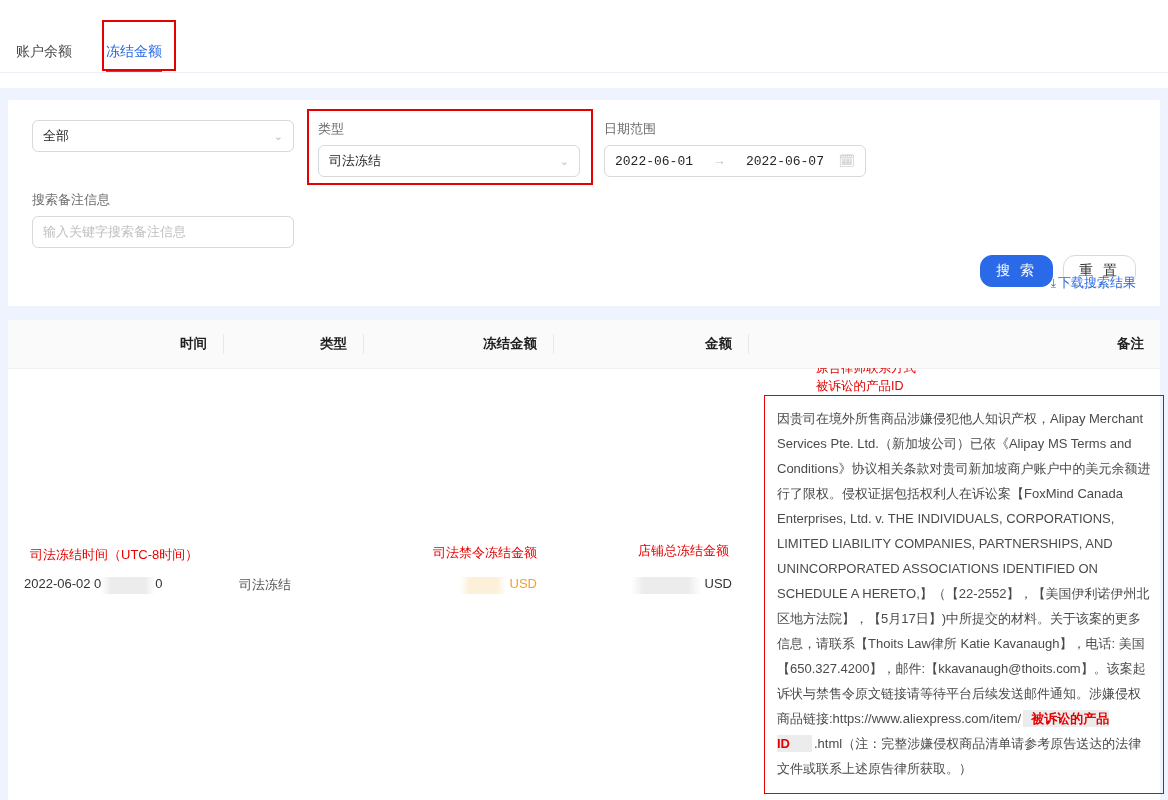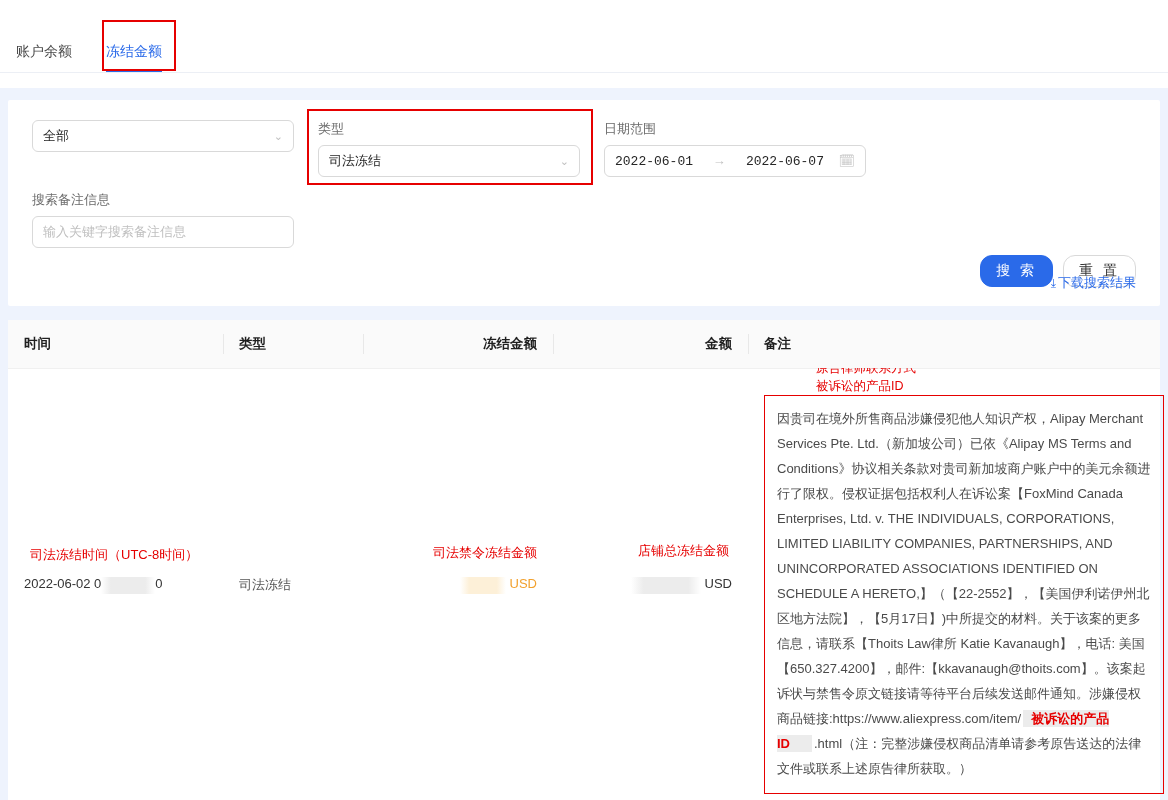--- a/index.html
+++ b/index.html
@@ -83,21 +83,21 @@
   
   .table-card{ margin-top:14px; padding:0; min-height:440px; position:relative;}
   .annot-head{
     position:absolute; left:808px; top:3px; color:#e60000; font-size:12.5px;
     line-height:18px; white-space:nowrap;
   }
 
   table{ width:100%; border-collapse:collapse; table-layout:fixed; }
   thead th{
     background:#fafafa; height:48px; font-size:13.5px; color:#1f1f1f; font-weight:bold;
-    padding:0 16px; text-align:left; position:relative;
+    padding:0 16px; text-align:right; position:relative;
     border-bottom:1px solid #f0f0f0;
   }
   thead th.sep:before{
     content:""; position:absolute; left:0; top:14px; height:20px; width:1px; background:#e8e8e8;
   }
   th.c-time{ width:215px; }
   th.c-type{ width:140px; }
   th.c-frozen{ width:190px; text-align:right; }
   th.c-amount{ width:195px; text-align:right; }
   th.c-remark{ width:auto; }

